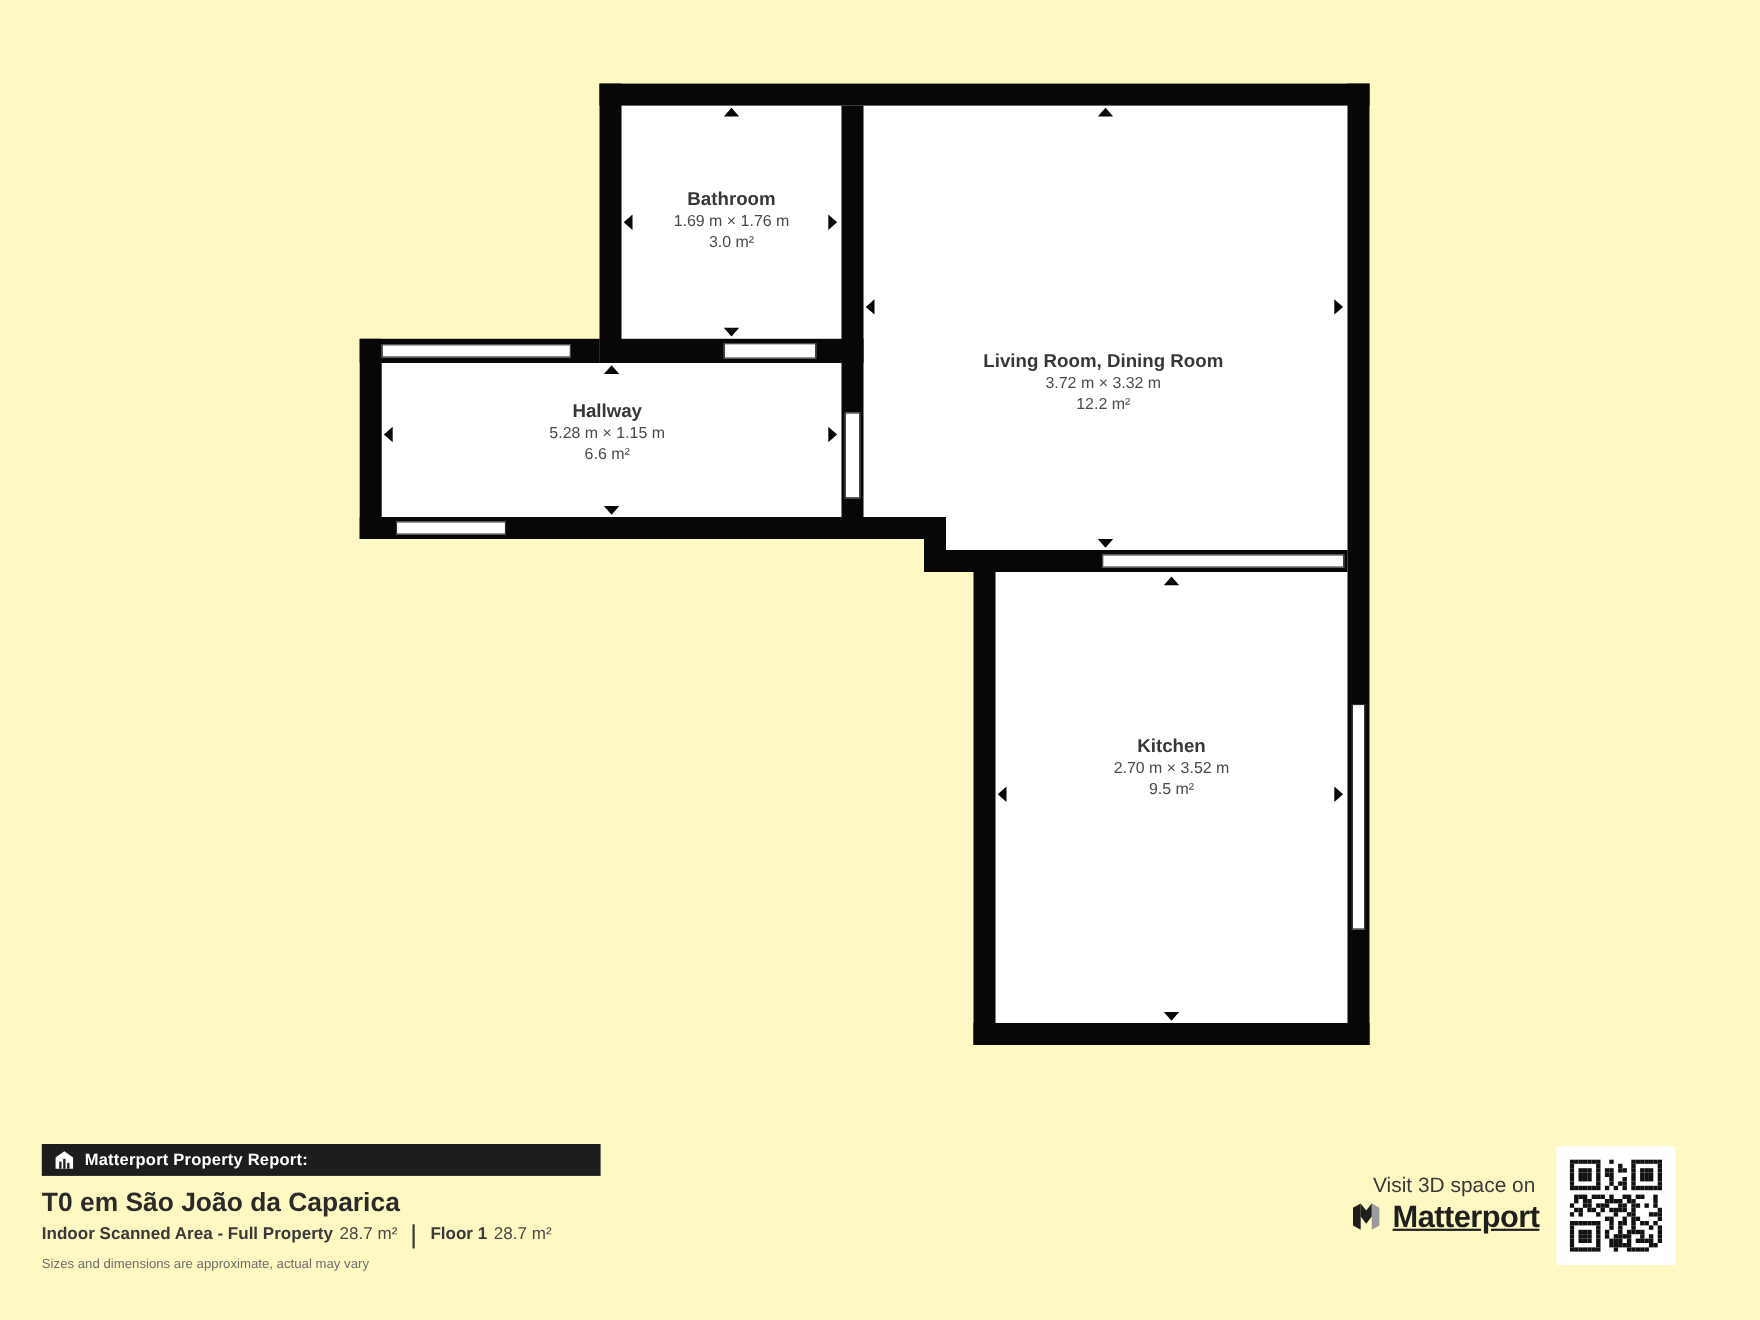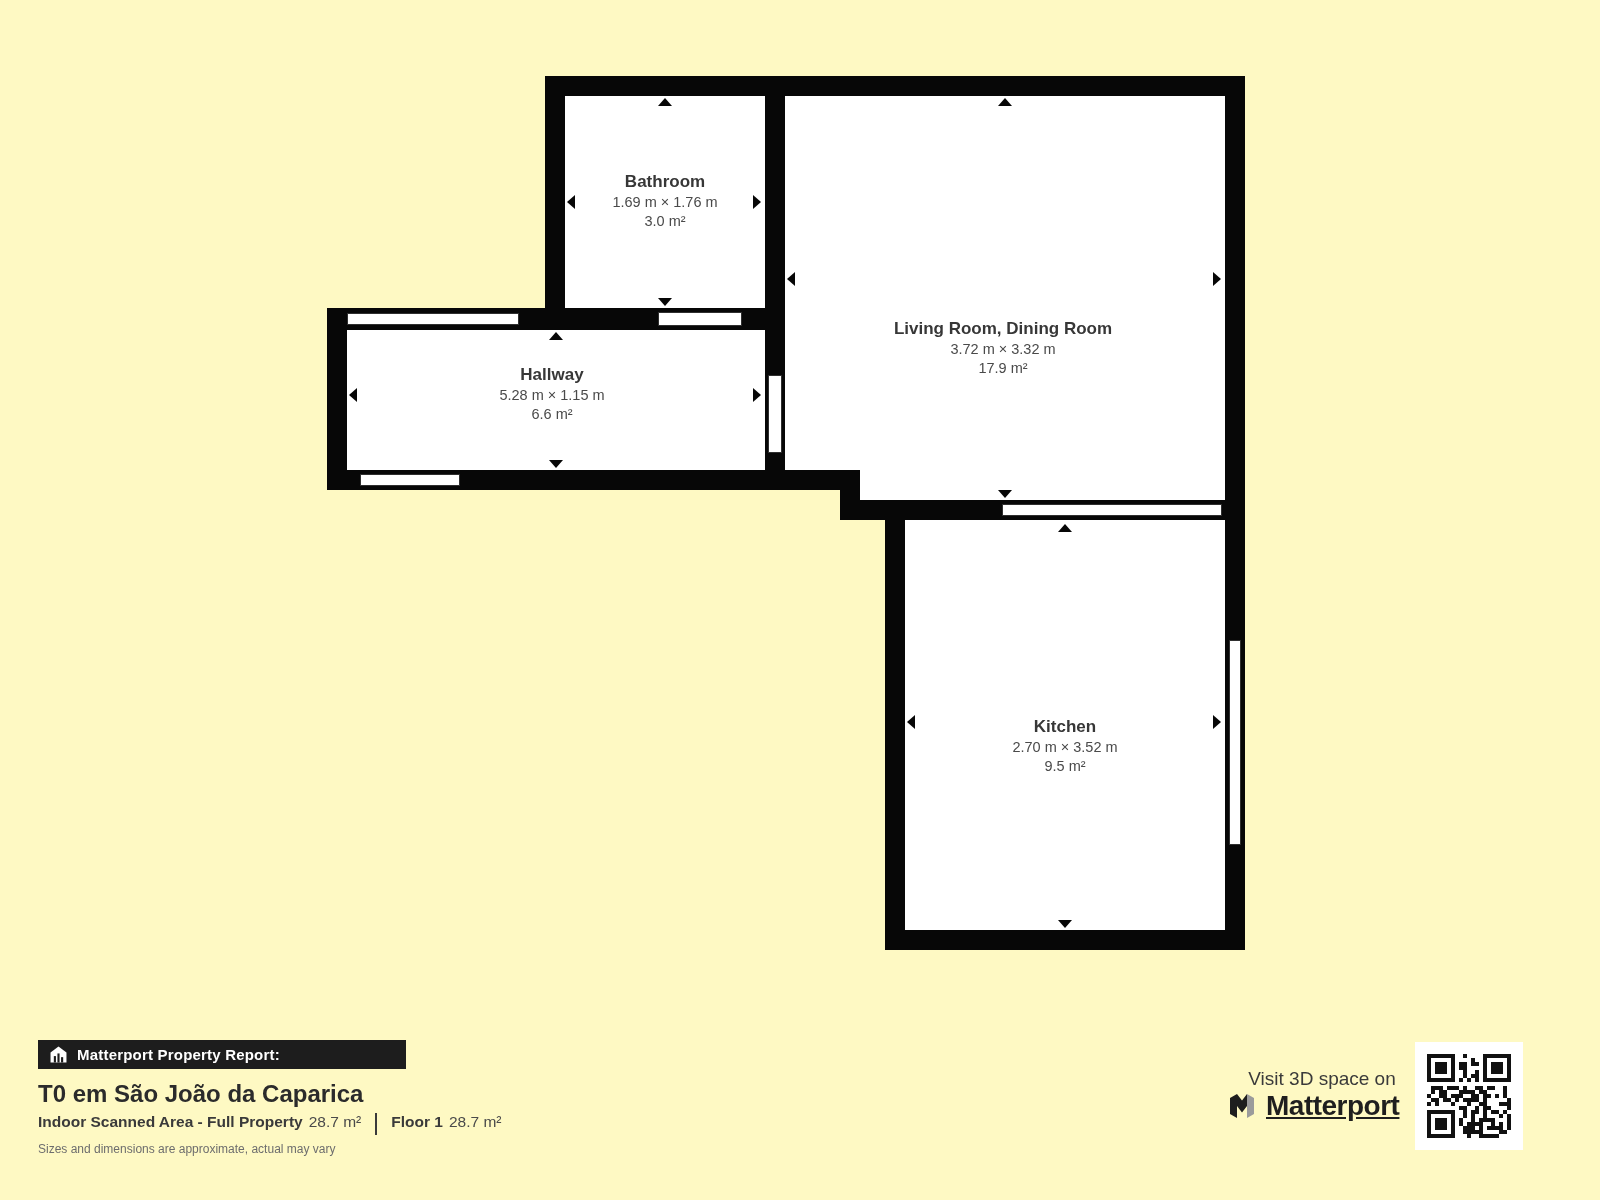--- a/index.html
+++ b/index.html
@@ -15,21 +15,21 @@
   .rlabel .nm{font-weight:bold;font-size:17px;color:#373737;line-height:20px;margin-bottom:1px;}
   .rlabel .dm,.rlabel .ar{font-size:14.5px;color:#4a4a4a;line-height:19px;}
 
   .tri{position:absolute;width:0;height:0;}
   .tri-up{border-left:7px solid transparent;border-right:7px solid transparent;border-bottom:8px solid #070707;}
   .tri-down{border-left:7px solid transparent;border-right:7px solid transparent;border-top:8px solid #070707;}
   .tri-left{border-top:7px solid transparent;border-bottom:7px solid transparent;border-right:8px solid #070707;}
   .tri-right{border-top:7px solid transparent;border-bottom:7px solid transparent;border-left:8px solid #070707;}
 
   
-  .report-bar{position:absolute;left:38px;top:1040px;width:368px;height:29px;background:#1d1d1d;display:flex;align-items:center;padding-left:12px;box-sizing:border-box;}
+  .report-bar{position:absolute;left:38px;top:1040px;width:508px;height:29px;background:#1d1d1d;display:flex;align-items:center;padding-left:12px;box-sizing:border-box;}
   .report-bar .txt{color:#ffffff;font-weight:bold;font-size:15px;margin-left:10px;letter-spacing:0.2px;}
   .report-title{position:absolute;left:38px;top:1080px;font-size:24px;font-weight:bold;color:#2b2b2b;}
   .report-info{position:absolute;left:38px;top:1113px;font-size:15.5px;color:#4a4a4a;display:flex;align-items:flex-start;}
   .report-info .lbl{font-weight:bold;color:#3a3a3a;}
   .report-info .val{margin-left:6px;}
   .report-info .sep{width:2px;height:22px;background:#3a3a3a;margin:0 14px;}
   .report-disclaimer{position:absolute;left:38px;top:1142px;font-size:12px;color:#6d6d6d;}
 
   
   .visit-text{position:absolute;left:1237px;top:1068px;width:170px;text-align:center;font-size:19px;color:#3a3a3a;}
@@ -93,28 +93,28 @@
     <div class="tri tri-right" style="left:1213px;top:715px;"></div>
 
     <div class="rlabel" style="left:665px;top:201px;">
       <div class="nm">Bathroom</div>
       <div class="dm">1.69 m × 1.76 m</div>
       <div class="ar">3.0 m²</div>
     </div>
     <div class="rlabel" style="left:1003px;top:304px;margin-top:44px;">
       <div class="nm">Living Room, Dining Room</div>
       <div class="dm">3.72 m × 3.32 m</div>
-      <div class="ar">17.9 m²</div>
+      <div class="ar">12.2 m²</div>
     </div>
     <div class="rlabel" style="left:552px;top:394px;">
       <div class="nm">Hallway</div>
       <div class="dm">5.28 m × 1.15 m</div>
       <div class="ar">6.6 m²</div>
     </div>
-    <div class="rlabel" style="left:1065px;top:746px;">
+    <div class="rlabel" style="left:1065px;top:698px;">
       <div class="nm">Kitchen</div>
       <div class="dm">2.70 m × 3.52 m</div>
       <div class="ar">9.5 m²</div>
     </div>
   </div>
 
   <div class="report-bar">
     <span style="display:inline-flex;">
       <svg width="17" height="17" viewBox="0 0 16 16">
         <path d="M8 0.5 L15.5 6 V15.5 H0.5 V6 Z" fill="#ffffff"></path>

